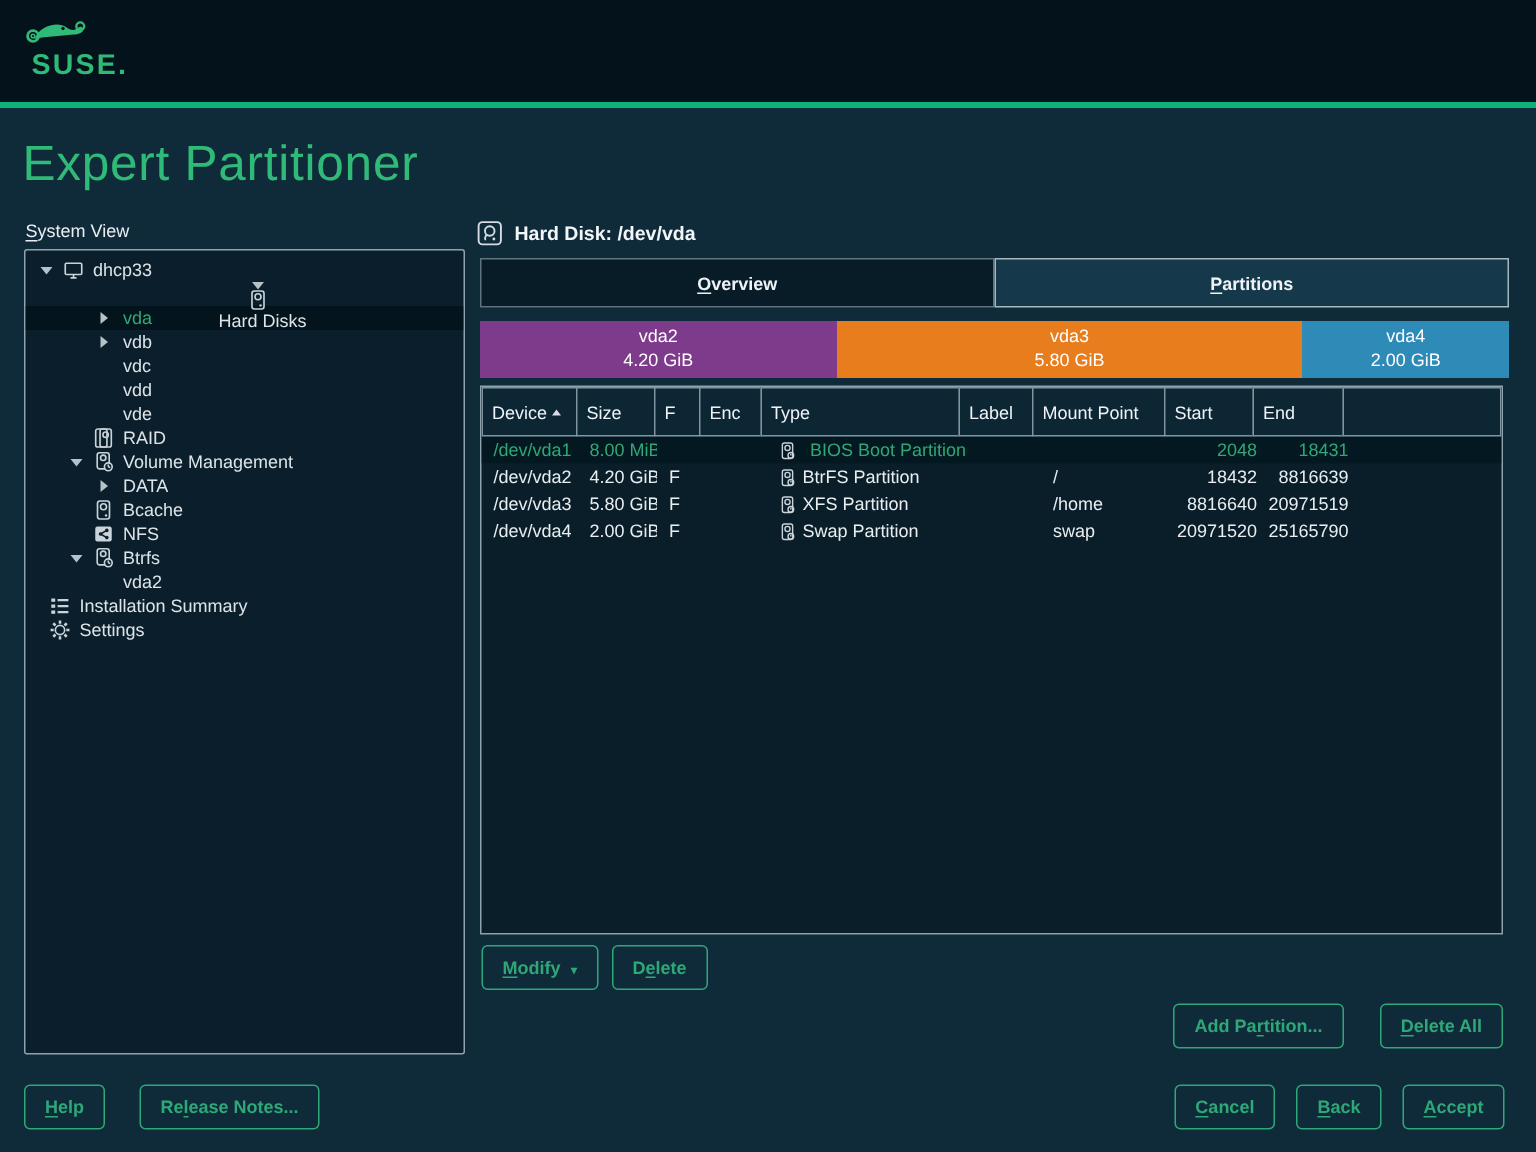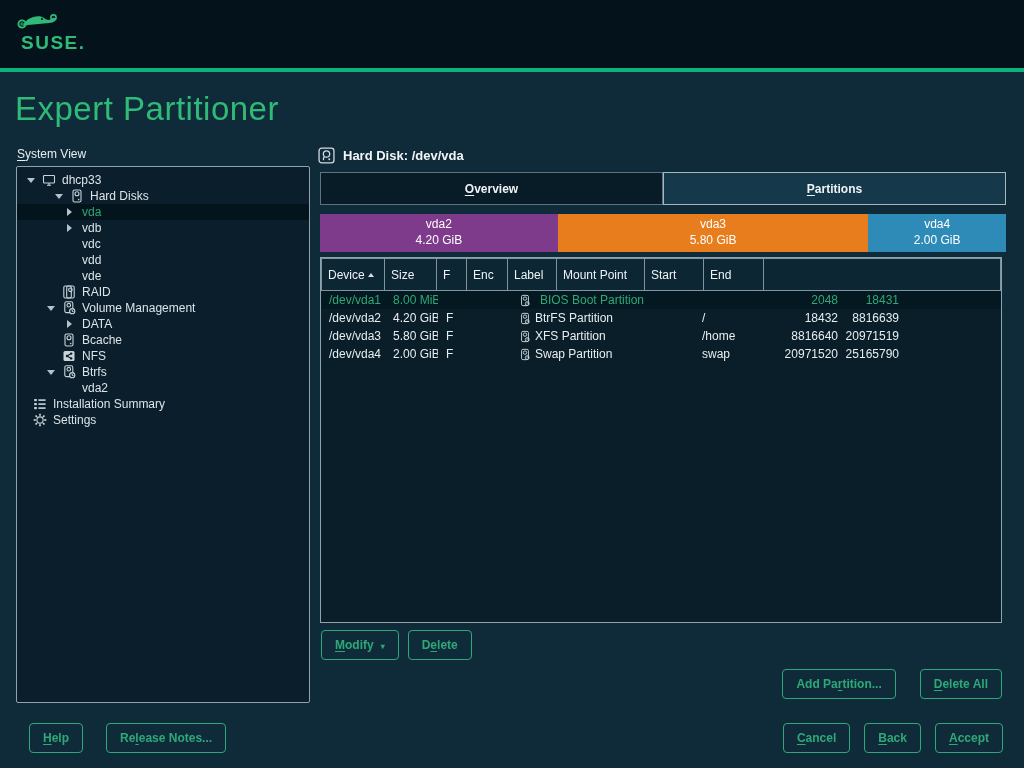--- a/index.html
+++ b/index.html
@@ -54,21 +54,21 @@
     align-items:center;gap:4px;flex:none;color:#e8edf0;}
   .td.right{justify-content:flex-end;padding-right:5px;padding-left:0;}
   .td.filler{flex:1;}
   .rowicon{flex:none;}
 
   .btn{background:transparent;border:1px solid #2fa878;border-radius:4px;color:#2fa878;
     font-weight:bold;font-size:12px;font-family:inherit;padding:7px 13px;cursor:pointer;white-space:nowrap;}
   .drop{font-size:8px;margin-left:7px;}
   .row-actions{position:absolute;left:321px;top:630px;display:flex;gap:9px;}
   .part-actions{position:absolute;right:22px;top:669px;display:flex;gap:24px;}
-  .footer-left{position:absolute;left:29px;top:723px;display:flex;gap:23px;}
+  .footer-left{position:absolute;left:16px;top:723px;display:flex;gap:23px;}
   .footer-right{position:absolute;right:21px;top:723px;display:flex;gap:14px;}
 </style>
 </head>
 <body>
 
 <div class="topbar">
   <svg width="120" height="50" viewBox="0 0 120 50" style="position:absolute;left:13px;top:9px;">
     <path d="M10 17 C13 8 26 5 31 9 C34 11.5 37 11.5 39 9.5 C40.3 8.3 42.5 8.6 42.5 10.6 C42.5 12.8 39 14 36 14 L15 16 Z" fill="#30ba78"></path>
     <circle cx="9" cy="15" r="3.6" fill="none" stroke="#30ba78" stroke-width="1.9"></circle>
     <circle cx="9" cy="15" r="1.2" fill="none" stroke="#30ba78" stroke-width="1"></circle>
@@ -86,21 +86,21 @@
   <div id="tree">
       <div class="trow" style="padding-left: 10px;">
         <span class="exp down"></span>
         <svg class="ticon" width="14" height="14" viewBox="0 0 14 14" fill="none" stroke="#c9d3d9" stroke-width="1.1">
           <rect x="1.5" y="2.5" width="11" height="7.5" rx="0.8"></rect>
           <line x1="5" y1="12.2" x2="9" y2="12.2"></line>
           <line x1="7" y1="10" x2="7" y2="12.2"></line>
         </svg>
         <span class="tlabel">dhcp33</span>
       </div>
-      <div class="trow" style="padding-left: 38px;">
+      <div class="trow" style="padding-left: 24px; flex-direction: column;">
         <span class="exp down"></span>
         <svg class="ticon" width="14" height="14" viewBox="0 0 14 14" fill="none" stroke="#c9d3d9" stroke-width="1.1">
           <rect x="3" y="1" width="8" height="12" rx="1.6"></rect>
           <circle cx="7" cy="4.8" r="2"></circle>
           <circle cx="8.7" cy="10.6" r="0.8" fill="#c9d3d9" stroke="none"></circle>
         </svg>
         <span class="tlabel">Hard Disks</span>
       </div>
       <div class="trow sel" style="padding-left: 50px;">
         <span class="exp right"></span>
@@ -251,20 +251,23 @@
         <span class="sort-asc"></span>
       </div>
       <div class="th" style="width: 53px;">
         <span>Size</span>
       </div>
       <div class="th" style="width: 31px;">
         <span>F</span>
       </div>
       <div class="th" style="width: 42px;">
         <span>Enc</span>
+      </div>
+      <div class="th" style="width: 133px;">
+        <span>Type</span>
       </div>
       <div class="th" style="width: 50px;">
         <span>Label</span>
       </div>
       <div class="th" style="width: 89px;">
         <span>Mount Point</span>
       </div>
       <div class="th" style="width: 60px;">
         <span>Start</span>
       </div>

